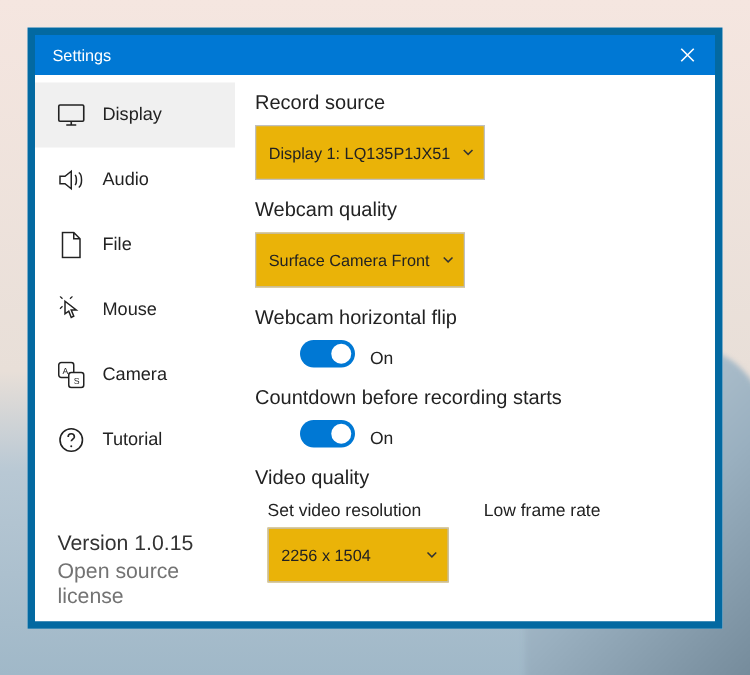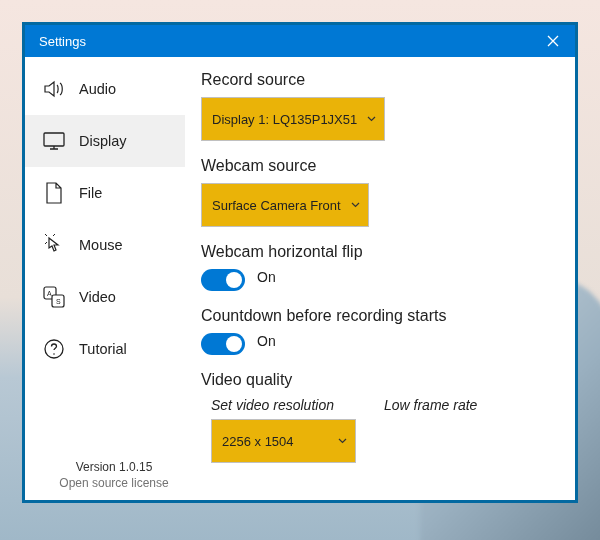--- a/index.html
+++ b/index.html
@@ -14,21 +14,21 @@
     position: absolute; right:-20px; top:280px; width:200px; height:300px;
     background: linear-gradient(135deg, #c8d4dc 0%, #9ab0c0 50%, #6a8090 100%);
     border-radius: 50% 30% 0 0;
     filter: blur(2px);
   }
   .window {
     position: absolute;
     top: 22px; left: 22px;
     width: 556px; height: 481px;
     background: #ffffff;
-    border: 3px solid #0369a1;
+    border: 6px solid #0369a1;
     display: flex; flex-direction: column;
   }
   .titlebar {
     height: 32px;
     background: #0078d4;
     color: #fff;
     display: flex; align-items: center;
     padding-left: 14px;
     font-size: 13px;
   }
@@ -51,22 +51,21 @@
     height: 52px;
     padding-left: 18px;
     font-size: 14.5px;
     color: #222;
     cursor: pointer;
   }
   .nav-item.selected { background: #f0f0f0; }
   .nav-item .ic { width:22px; height:22px; display:flex; align-items:center; justify-content:center; }
   .sidebar-footer {
     padding: 8px 0 10px 18px;
-    text-align:center;
-    font-size: 12px;
+    font-size: 17px;
     color:#333;
   }
   .sidebar-footer .lic { color:#737373; cursor:pointer; margin-top:2px; }
   .content {
     flex:1;
     padding: 14px 16px 10px 16px;
     overflow:auto;
     font-size: 14px;
     color:#222;
   }
@@ -77,40 +76,40 @@
     border:1px solid #c0c0c0;
     background:#eab308;
     font-size:13px;
     height:44px;
     padding: 0 8px 0 10px;
     cursor:pointer;
     gap:10px;
     min-width: 140px;
   }
   .select .caret { margin-left:auto; }
-  .toggle-row { display:flex; align-items:flex-start; gap:12px; }
+  .toggle-row { display:flex; align-items:flex-end; gap:12px;margin-left:36px; }
   .toggle {
     width: 44px; height: 22px;
     border-radius: 11px;
     position:relative;
     cursor:pointer;
   }
   .toggle.on { background:#0078d4; }
   .toggle.on::after {
     content:""; position:absolute; right:3px; top:3px;
     width:16px; height:16px; background:#fff; border-radius:50%;
   }
   .toggle.off { background:#fff; border:1.5px solid #333; }
   .toggle.off::after {
     content:""; position:absolute; left:3px; top:2.5px;
     width:14px; height:14px; background:#333; border-radius:50%;
   }
   .toggle-label { font-size:14px; }
   .sub-row { display:flex; gap:28px; align-items:flex-start; }
-  .sub-col .sub-title { font-size:14px; margin-bottom:6px;font-style:italic; }
+  .sub-col .sub-title { font-size:14px; margin-bottom:6px; }
   svg { display:block; }
 </style>
 </head>
 <body>
 
 <div class="bg-mountain"></div>
 
 <div class="window">
 
   <div class="titlebar">
@@ -121,38 +120,38 @@
             <path d="M1 1 L11 11 M11 1 L1 11" stroke="#fff" stroke-width="1.3"></path>
           </svg>
       </span>
     </div>
   </div>
 
   <div class="body">
     <div class="sidebar">
       <div class="nav">
 
+        <div class="nav-item selected">
+          <span class="ic">
+            <svg width="22" height="18" viewBox="0 0 22 18">
+                <rect x="1" y="1" width="20" height="13" rx="1" fill="none" stroke="#222" stroke-width="1.3"></rect>
+                <path d="M7 17h8 M11 14v3" stroke="#222" stroke-width="1.3"></path>
+              </svg>
+          </span>
+          <span>Display</span>
+        </div>
+
         <div class="nav-item">
           <span class="ic">
             <svg width="22" height="20" viewBox="0 0 22 20">
                 <path d="M2 7v6h4l5 4V3L6 7H2z" fill="none" stroke="#222" stroke-width="1.2"></path>
                 <path d="M14 6c1.5 1 1.5 7 0 8 M17 4c3 2 3 10 0 12" fill="none" stroke="#222" stroke-width="1.2"></path>
               </svg>
           </span>
           <span>Audio</span>
-        </div>
-
-        <div class="nav-item selected">
-          <span class="ic">
-            <svg width="22" height="18" viewBox="0 0 22 18">
-                <rect x="1" y="1" width="20" height="13" rx="1" fill="none" stroke="#222" stroke-width="1.3"></rect>
-                <path d="M7 17h8 M11 14v3" stroke="#222" stroke-width="1.3"></path>
-              </svg>
-          </span>
-          <span>Display</span>
         </div>
 
         <div class="nav-item">
           <span class="ic">
             <svg width="18" height="22" viewBox="0 0 18 22">
                 <path d="M2 1h9l5 5v15H2z M11 1v5h5" fill="none" stroke="#222" stroke-width="1.2"></path>
               </svg>
           </span>
           <span>File</span>
         </div>
@@ -169,21 +168,21 @@
 
         <div class="nav-item">
           <span class="ic">
             <svg width="22" height="22" viewBox="0 0 22 22">
                 <rect x="1" y="1" width="12" height="12" rx="2" fill="none" stroke="#222" stroke-width="1.2"></rect>
                 <rect x="9" y="9" width="12" height="12" rx="2" fill="#fff" stroke="#222" stroke-width="1.2"></rect>
                 <text x="4" y="10" font-size="7" fill="#222">A</text>
                 <text x="13" y="18" font-size="7" fill="#222">S</text>
               </svg>
           </span>
-          <span>Video</span>
+          <span>Camera</span>
         </div>
 
         <div class="nav-item">
           <span class="ic">
             <svg width="20" height="20" viewBox="0 0 20 20">
                 <circle cx="10" cy="10" r="9" fill="none" stroke="#222" stroke-width="1.3"></circle>
                 <path d="M7.5 7.5a2.5 2.5 0 115 0c0 1.5-2.5 2-2.5 3.5" fill="none" stroke="#222" stroke-width="1.3"></path>
                 <circle cx="10" cy="15" r="0.8" fill="#222"></circle>
               </svg>
           </span>
@@ -205,21 +204,21 @@
           <span>Display 1: LQ135P1JX51</span>
           <span class="caret">
             <svg width="9" height="6" viewBox="0 0 9 6">
                 <path d="M1 1l3.5 3.5L8 1" fill="none" stroke="#333" stroke-width="1.2"></path>
               </svg>
           </span>
         </div>
       </div>
 
       <div class="section">
-        <div class="section-title">Webcam source</div>
+        <div class="section-title">Webcam quality</div>
         <div class="select">
           <span>Surface Camera Front</span>
           <span class="caret">
             <svg width="9" height="6" viewBox="0 0 9 6">
                 <path d="M1 1l3.5 3.5L8 1" fill="none" stroke="#333" stroke-width="1.2"></path>
               </svg>
           </span>
         </div>
       </div>
 

